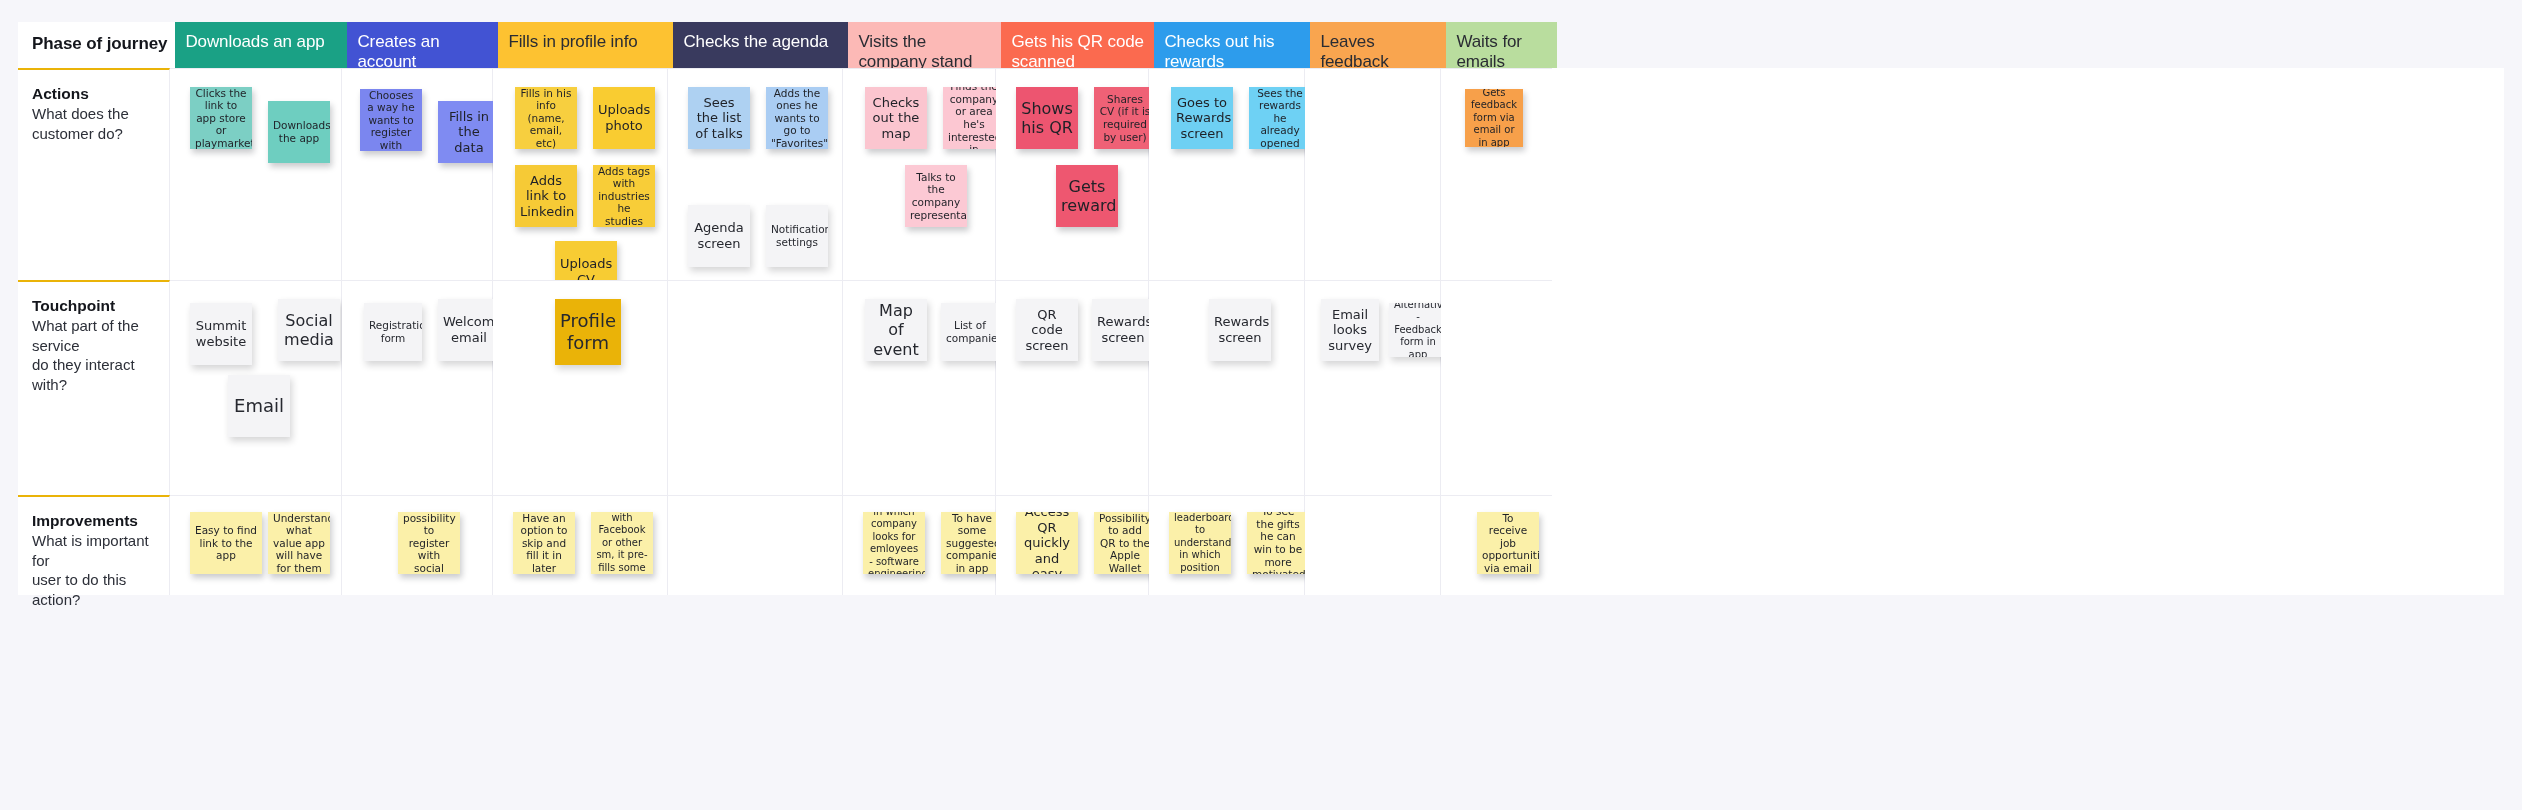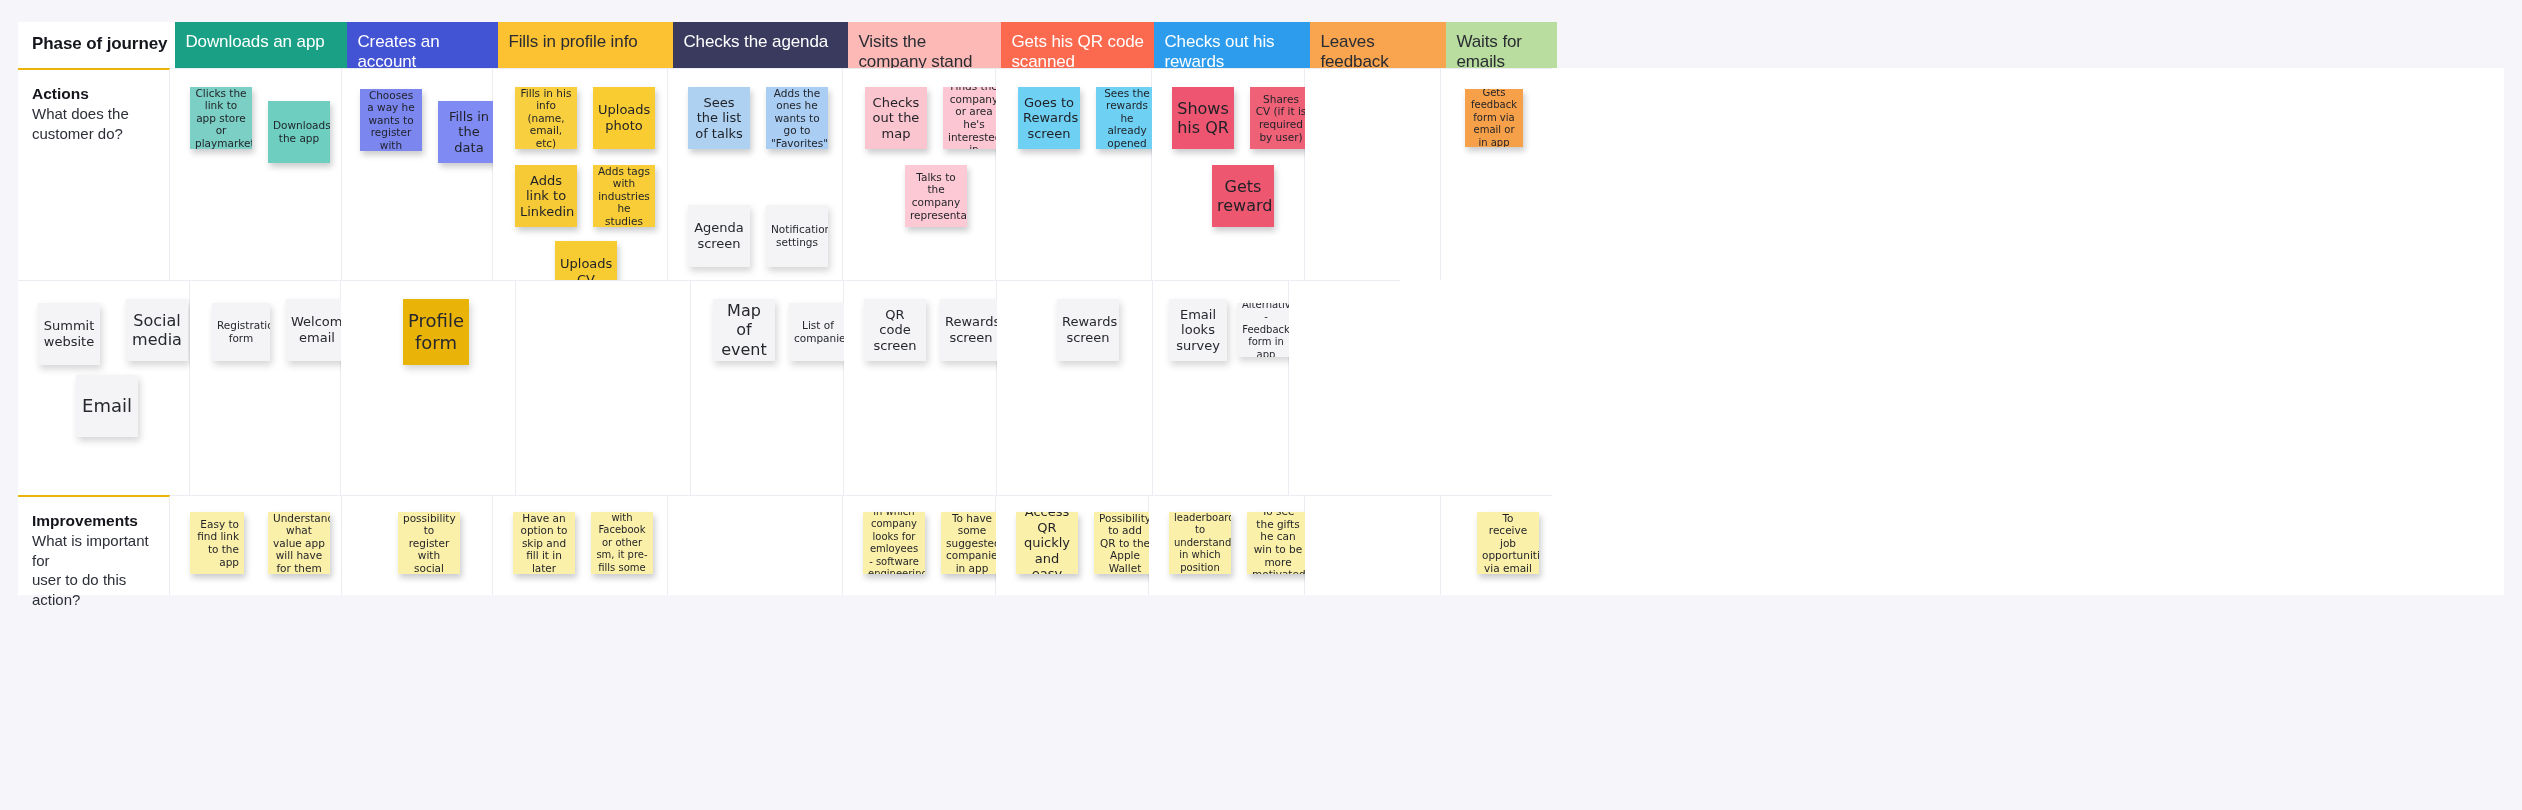--- a/index.html
+++ b/index.html
@@ -210,47 +210,52 @@
             <div class="note md" style="left: 22px; top: 18px; width: 62px; height: 62px; background: rgb(251, 197, 207);">
               <span>Checks out the map</span>
             </div>
             <div class="note sm" style="left: 100px; top: 18px; width: 62px; height: 62px; background: rgb(252, 199, 210);">
               <span>Finds the company or area he's interested in</span>
             </div>
             <div class="note sm" style="left: 62px; top: 96px; width: 62px; height: 62px; background: rgb(252, 201, 212);">
               <span>Talks to the company representative</span>
             </div>
           </div>
+          <div class="cell" style="width: 153px;">
+            <div class="note lg" style="left: 20px; top: 18px; width: 62px; height: 62px; background: rgb(237, 85, 112);">
+              <span>Shows his QR</span>
+            </div>
+            <div class="note sm" style="left: 98px; top: 18px; width: 62px; height: 62px; background: rgb(239, 97, 118);">
+              <span>Shares CV (if it is required by user)</span>
+            </div>
+            <div class="note lg" style="left: 60px; top: 96px; width: 62px; height: 62px; background: rgb(238, 87, 112);">
+              <span>Gets reward</span>
+            </div>
+          </div>
           <div class="cell" style="width: 156px;">
             <div class="note md" style="left: 22px; top: 18px; width: 62px; height: 62px; background: rgb(110, 208, 243);">
               <span>Goes to Rewards screen</span>
             </div>
             <div class="note sm" style="left: 100px; top: 18px; width: 62px; height: 62px; background: rgb(110, 209, 244);">
               <span>Sees the rewards he already opened</span>
-            </div>
-          </div>
-          <div class="cell" style="width: 153px;">
-            <div class="note lg" style="left: 20px; top: 18px; width: 62px; height: 62px; background: rgb(237, 85, 112);">
-              <span>Shows his QR</span>
-            </div>
-            <div class="note sm" style="left: 98px; top: 18px; width: 62px; height: 62px; background: rgb(239, 97, 118);">
-              <span>Shares CV (if it is required by user)</span>
-            </div>
-            <div class="note lg" style="left: 60px; top: 96px; width: 62px; height: 62px; background: rgb(238, 87, 112);">
-              <span>Gets reward</span>
             </div>
           </div>
           <div class="cell" style="width: 136px;"></div>
           <div class="cell last" style="width: 111px;">
             <div class="note xs" style="left: 24px; top: 20px; width: 58px; height: 58px; background: rgb(247, 160, 74);">
               <span>Gets feedback form via email or in app</span>
             </div>
           </div>
         </div>
         <div class="body-row" style="height: 215px;">
+          <div class="rowlabel" style="width: 152px;">
+            <div class="rl-title">Touchpoint</div>
+            <div class="rl-sub" style="white-space: pre-line;">What part of the service
+do they interact with?</div>
+          </div>
           <div class="cell" style="width: 172px;">
             <div class="note md white" style="left: 20px; top: 22px; width: 62px; height: 62px; background: rgb(244, 244, 246);">
               <span>Summit website</span>
             </div>
             <div class="note lg white" style="left: 108px; top: 18px; width: 62px; height: 62px; background: rgb(244, 244, 246);">
               <span>Social media</span>
             </div>
             <div class="note xl white" style="left: 58px; top: 94px; width: 62px; height: 62px; background: rgb(244, 244, 246);">
               <span>Email</span>
             </div>
@@ -300,21 +305,21 @@
           </div>
           <div class="cell last" style="width: 111px;"></div>
         </div>
         <div class="body-row" style="height: 100px;">
           <div class="rowlabel" style="width: 152px;">
             <div class="rl-title">Improvements</div>
             <div class="rl-sub" style="white-space: pre-line;">What is important for
 user to do this action?</div>
           </div>
           <div class="cell" style="width: 172px;">
-            <div class="note sm" style="left: 20px; top: 16px; width: 54px; height: 62px; background: rgb(251, 240, 169); text-align: right;">
+            <div class="note sm" style="left: 20px; top: 16px; width: 72px; height: 62px; background: rgb(251, 240, 169);">
               <span>Easy to find link to the app</span>
             </div>
             <div class="note sm" style="left: 98px; top: 16px; width: 62px; height: 62px; background: rgb(251, 240, 169);">
               <span>Understand what value app will have for them</span>
             </div>
           </div>
           <div class="cell" style="width: 151px;">
             <div class="note sm" style="left: 56px; top: 16px; width: 62px; height: 62px; background: rgb(251, 240, 169);">
               <span>Have possibility to register with social media</span>
             </div>

